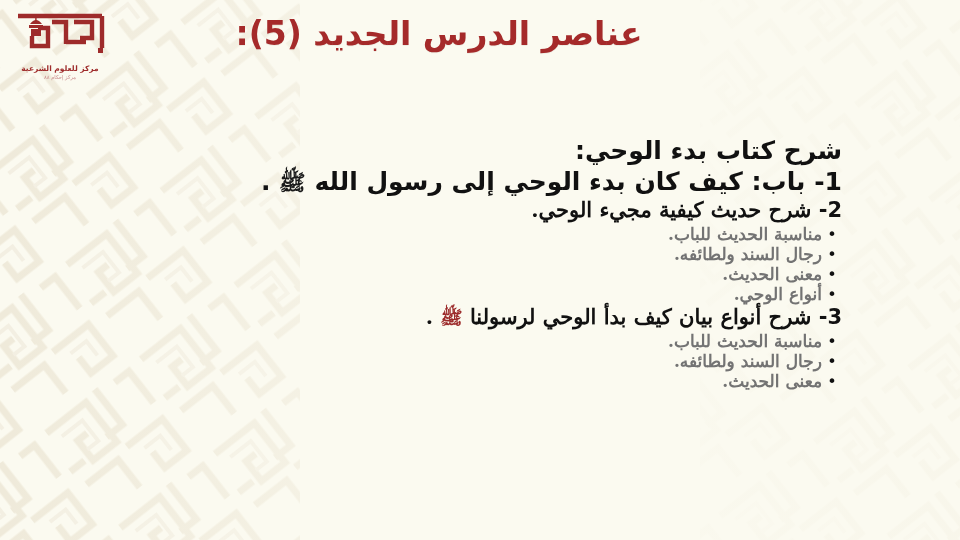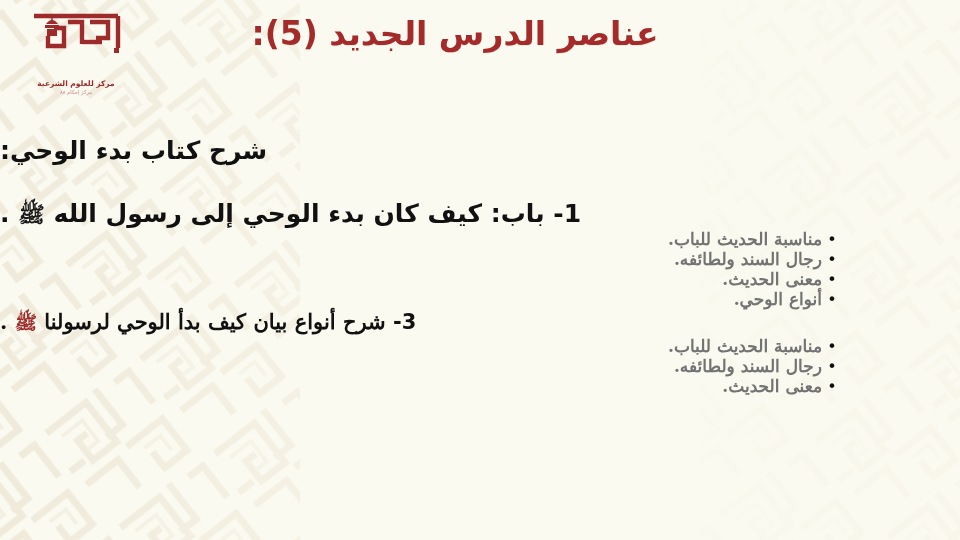--- a/index.html
+++ b/index.html
@@ -21,21 +21,21 @@
   
   .pattern-layer{
     position:absolute;inset:0;
     pointer-events:none;
     z-index:0;
   }
   .pattern-layer svg{display:block;width:100%;height:100%;}
 
   
   .header{
-    position:absolute;top:0;left:16px;width:878px;height:100px;
+    position:absolute;top:0;left:0;width:878px;height:100px;
     z-index:3;
   }
   .slide-title{
     position:absolute;
     top:14px;right:150px;left:150px;
     text-align:center;
     color:#A52A2A;
     font-size:33px;
     font-weight:bold;
     letter-spacing:0px;
@@ -47,57 +47,56 @@
 
   
   .logo{
     position:absolute;top:8px;left:8px;
     width:104px;height:86px;
     direction:rtl;
     text-align:center;
   }
   .logo .logo-mark{display:block;width:104px;height:56px;}
   .logo .logo-sub{
-    display:block;margin-top:16px;
+    display:block;margin-top:1px;
     font-size:7.5px;font-weight:bold;color:#9E2B2B;
     letter-spacing:0.2px;line-height:1.1;
   }
   .logo .logo-sub2{
     display:block;margin-top:1px;
     font-size:5.2px;color:#C98A8A;letter-spacing:0.3px;
   }
 
   
   .content{
     position:absolute;
     top:136px;left:0;right:0;
     direction:rtl;
     z-index:2;
     color:#111111;
   }
   .line{
     margin:0;
-    padding:0 118px 0 0;   
-    text-align:left;
+    padding:0 118px 0 14px;   
+    text-align:right;
     white-space:nowrap;
     color:#111;
   }
 
   .lvl-head{
     font-size:25px;font-weight:bold;
     line-height:1.22;
     padding-right:118px;
     font-family:"DejaVu Sans","Liberation Sans",sans-serif;
   }
   .lvl-1{
     font-size:25px;font-weight:bold;
     line-height:1.22;
     padding-right:118px;
     font-family:"DejaVu Sans","Liberation Sans",sans-serif;
-    margin-top:32px;
   }
   .lvl-2{
     font-size:21px;font-weight:bold;
     line-height:1.28;
     padding-right:118px;
     font-family:"DejaVu Serif","Liberation Serif",serif;
   }
   .bullet-row{
     display:flex;flex-direction:row;align-items:baseline;
     justify-content:flex-start;
@@ -200,20 +199,24 @@
 
     <div class="line lvl-head">شرح كتاب بدء الوحي:</div>
 
     <div class="line lvl-1">
       <span class="num">1-</span>
       <span>باب: كيف كان بدء الوحي إلى رسول الله</span>
       <span class="sall-dark">ﷺ</span>
       <span>.</span>
     </div>
 
+    <div class="line lvl-2">
+      <span class="num">2-</span>
+      <span>شرح حديث كيفية مجيء الوحي.</span>
+    </div>
 
     <div class="bullet-row">
       <span class="bullet-dot">•</span>
       <span class="bullet-text">مناسبة الحديث للباب.</span>
     </div>
     <div class="bullet-row">
       <span class="bullet-dot">•</span>
       <span class="bullet-text">رجال السند ولطائفه.</span>
     </div>
     <div class="bullet-row">

